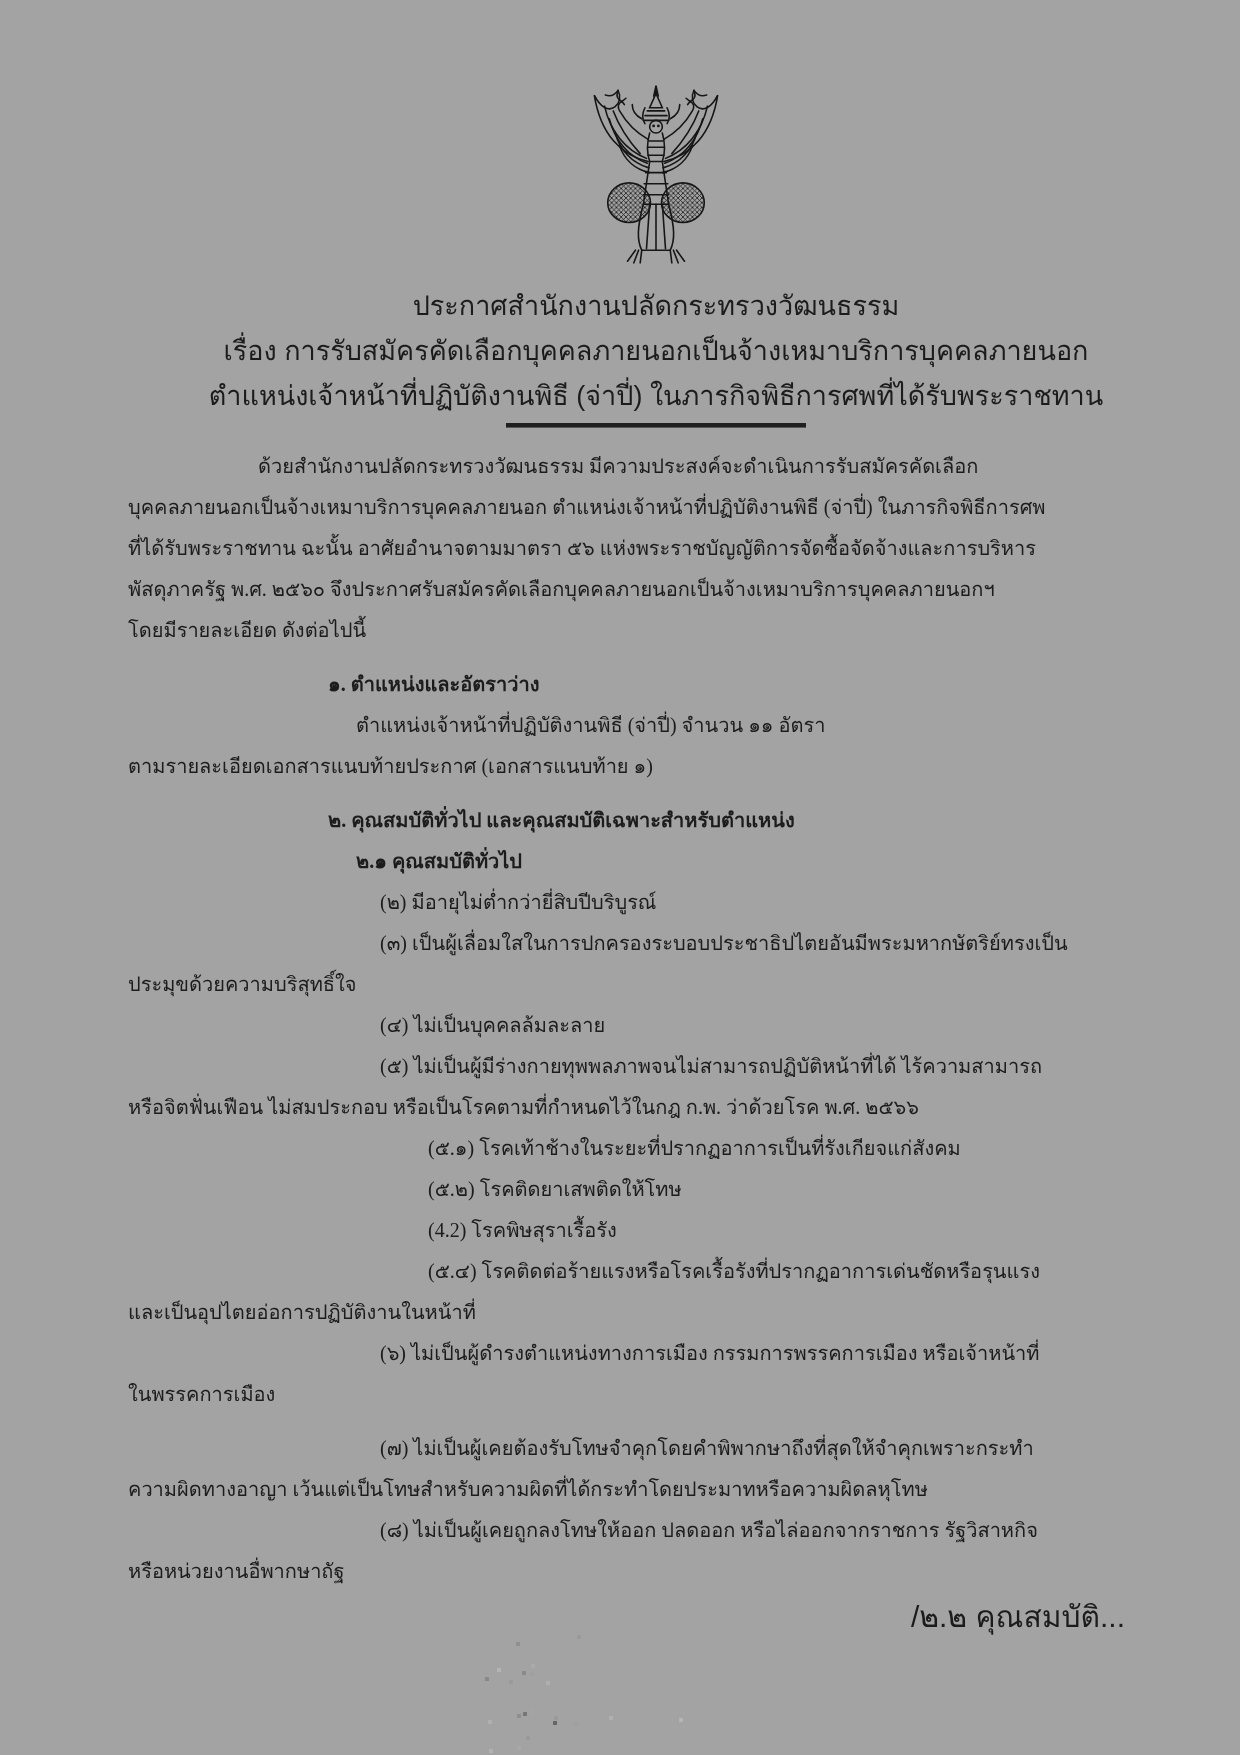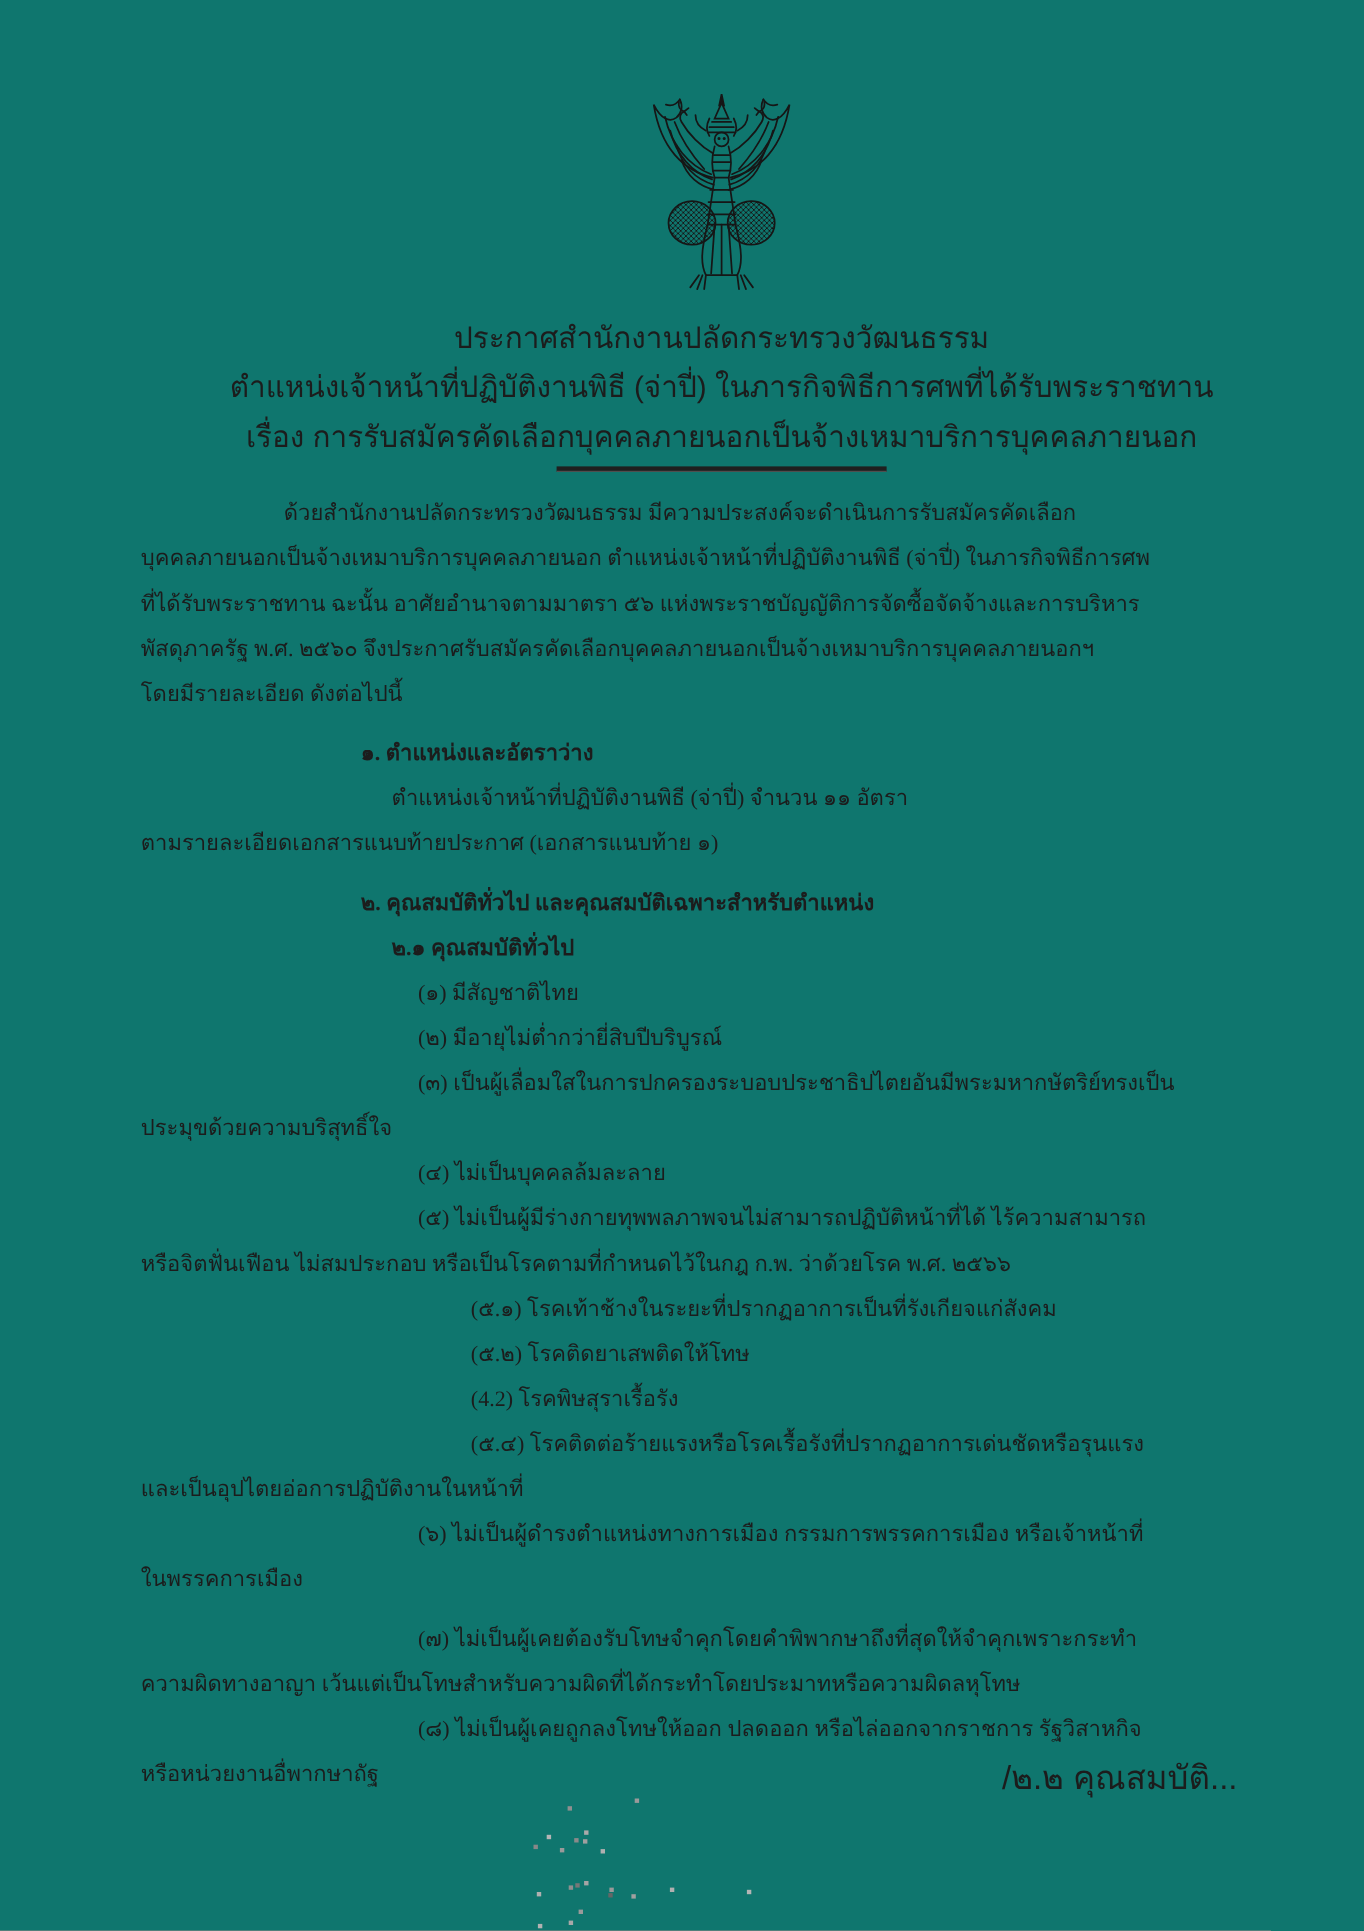--- a/index.html
+++ b/index.html
@@ -1,20 +1,20 @@
 <!DOCTYPE html>
 <html><head>
 <meta charset="utf-8">
 <style>
   html,body{margin:0;padding:0;background:#888;}
   .page{
     position:relative;
     width:1240px;height:1755px;
     margin:0 auto;
-    background:#0f766e;
+    background:#a3a3a3;
     font-family:"Liberation Sans","DejaVu Sans",sans-serif;
     color:#1c1c1c;
     overflow:hidden;
   }
   .doc{
     position:absolute;
     left:128px; right:112px; top:84px;
   }
   
   .headerblock{
@@ -152,39 +152,38 @@
           <path d="M94,152 C86,182 86,198 92,210 L128,210 C134,198 134,182 126,152"></path>
           <path d="M110,152 L110,210 M102,152 L98,208 M118,152 L122,208"></path>
 
           <path d="M84,210 L74,224 M88,210 L82,226 M92,210 L90,226"></path>
           <path d="M136,210 L146,224 M132,210 L138,226 M128,210 L130,226"></path>
         </svg>
       </span>
 
       <div class="titles">
         <div class="title-line">ประกาศสำนักงานปลัดกระทรวงวัฒนธรรม</div>
+        <div class="title-line">เรื่อง การรับสมัครคัดเลือกบุคคลภายนอกเป็นจ้างเหมาบริการบุคคลภายนอก</div>
         <div class="title-line">ตำแหน่งเจ้าหน้าที่ปฏิบัติงานพิธี (จ่าปี่) ในภารกิจพิธีการศพที่ได้รับพระราชทาน</div>
-        <div class="title-line">เรื่อง การรับสมัครคัดเลือกบุคคลภายนอกเป็นจ้างเหมาบริการบุคคลภายนอก</div>
       </div>
       <div class="separator"></div>
     </div>
 
     <div class="bodytext">
 
     <div class="line indent-para">ด้วยสำนักงานปลัดกระทรวงวัฒนธรรม มีความประสงค์จะดำเนินการรับสมัครคัดเลือก</div>
         <div class="line indent-none">บุคคลภายนอกเป็นจ้างเหมาบริการบุคคลภายนอก ตำแหน่งเจ้าหน้าที่ปฏิบัติงานพิธี (จ่าปี่) ในภารกิจพิธีการศพ</div>
         <div class="line indent-none">ที่ได้รับพระราชทาน ฉะนั้น อาศัยอำนาจตามมาตรา ๕๖ แห่งพระราชบัญญัติการจัดซื้อจัดจ้างและการบริหาร</div>
         <div class="line indent-none">พัสดุภาครัฐ พ.ศ. ๒๕๖๐ จึงประกาศรับสมัครคัดเลือกบุคคลภายนอกเป็นจ้างเหมาบริการบุคคลภายนอกฯ</div>
         <div class="line indent-none">โดยมีรายละเอียด ดังต่อไปนี้</div>
         <div class="line indent-section bold gap">๑. ตำแหน่งและอัตราว่าง</div>
         <div class="line indent-sub">ตำแหน่งเจ้าหน้าที่ปฏิบัติงานพิธี (จ่าปี่) จำนวน ๑๑ อัตรา</div>
         <div class="line indent-none">ตามรายละเอียดเอกสารแนบท้ายประกาศ (เอกสารแนบท้าย ๑)</div>
         <div class="line indent-section bold gap">๒. คุณสมบัติทั่วไป และคุณสมบัติเฉพาะสำหรับตำแหน่ง</div>
         <div class="line indent-sub bold">๒.๑ คุณสมบัติทั่วไป</div>
-        <div class="line indent-item">(๑) มีสัญชาติไทย</div>
         <div class="line indent-item">(๒) มีอายุไม่ต่ำกว่ายี่สิบปีบริบูรณ์</div>
         <div class="line indent-item">(๓) เป็นผู้เลื่อมใสในการปกครองระบอบประชาธิปไตยอันมีพระมหากษัตริย์ทรงเป็น</div>
         <div class="line indent-none">ประมุขด้วยความบริสุทธิ์ใจ</div>
         <div class="line indent-item">(๔) ไม่เป็นบุคคลล้มละลาย</div>
         <div class="line indent-item">(๕) ไม่เป็นผู้มีร่างกายทุพพลภาพจนไม่สามารถปฏิบัติหน้าที่ได้ ไร้ความสามารถ</div>
         <div class="line indent-none">หรือจิตฟั่นเฟือน ไม่สมประกอบ หรือเป็นโรคตามที่กำหนดไว้ในกฎ ก.พ. ว่าด้วยโรค พ.ศ. ๒๕๖๖</div>
         <div class="line indent-subitem">(๕.๑) โรคเท้าช้างในระยะที่ปรากฏอาการเป็นที่รังเกียจแก่สังคม</div>
         <div class="line indent-subitem">(๕.๒) โรคติดยาเสพติดให้โทษ</div>
         <div class="line indent-subitem">(4.2) โรคพิษสุราเรื้อรัง</div>
         <div class="line indent-subitem">(๕.๔) โรคติดต่อร้ายแรงหรือโรคเรื้อรังที่ปรากฏอาการเด่นชัดหรือรุนแรง</div>

